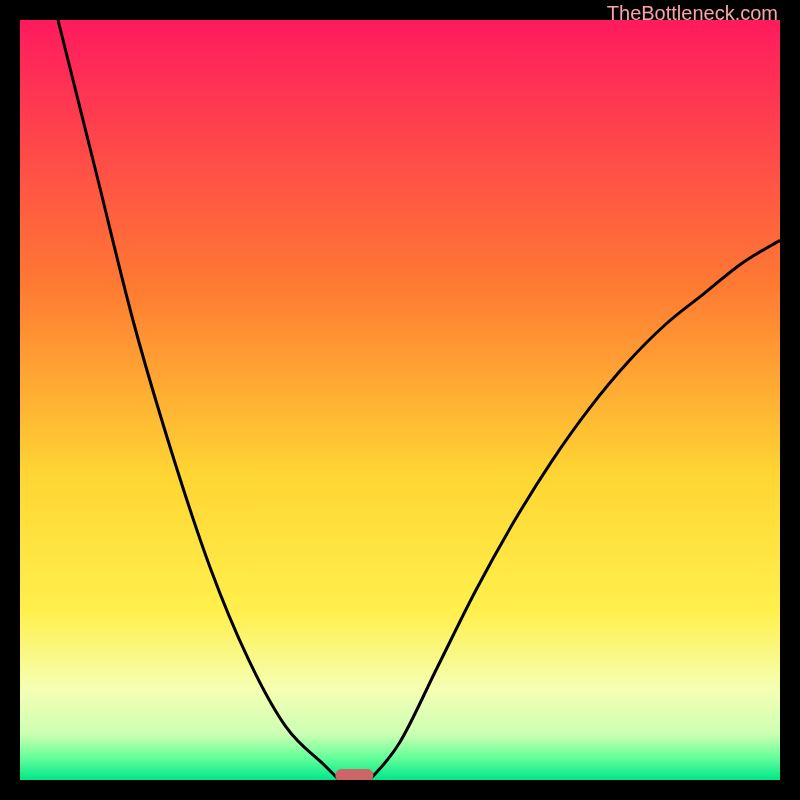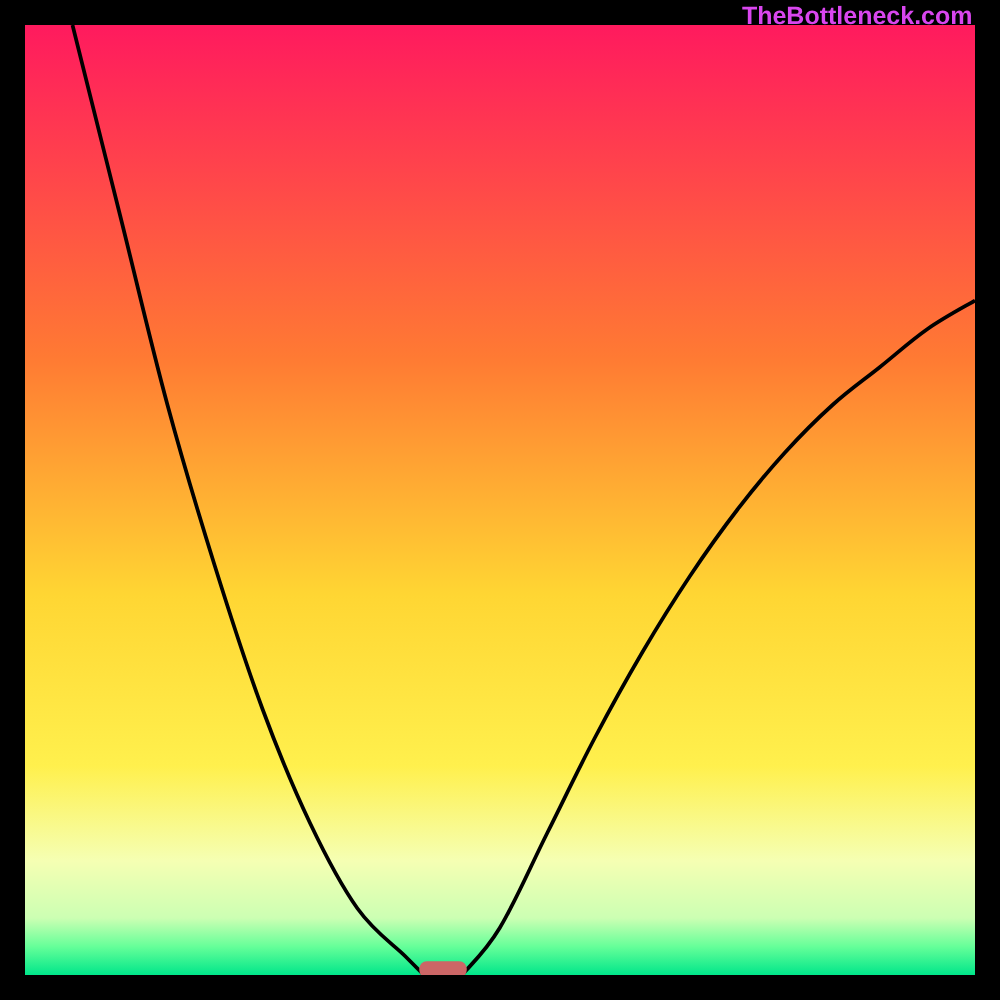--- a/index.html
+++ b/index.html
@@ -20,23 +20,23 @@
     position: absolute;
     left: 20px;
     top: 20px;
     width: 760px;
     height: 760px;
   }
   .watermark {
     position: absolute;
     top: 2px;
     right: 22px;
-    color: #d946ef;
+    color: #fca5a5;
     font-size: 20px;
-    font-weight: 700;
+    font-weight: 400;
     z-index: 10;
   }
 </style>
 </head>
 <body>
 
 <div class="container">
   <div class="watermark">TheBottleneck.com</div>
   <div class="plot-area">
     <svg id="chart-svg" width="760" height="760" viewBox="0 0 760 760">

